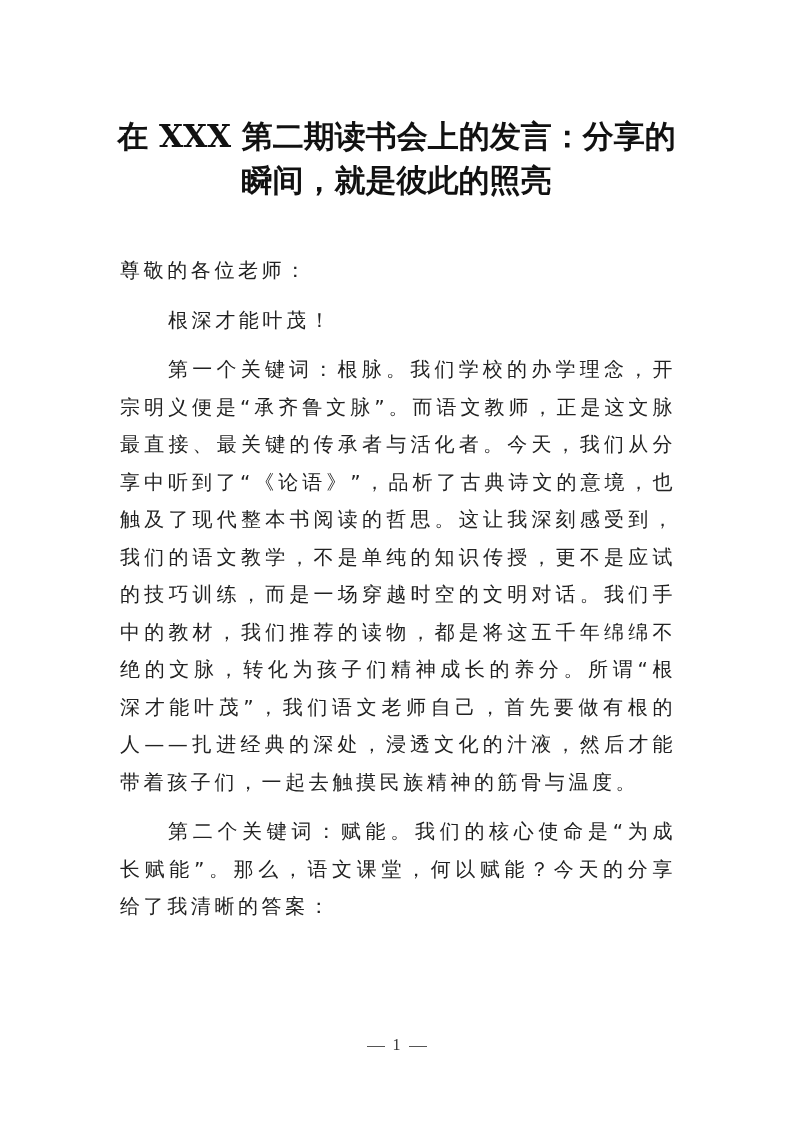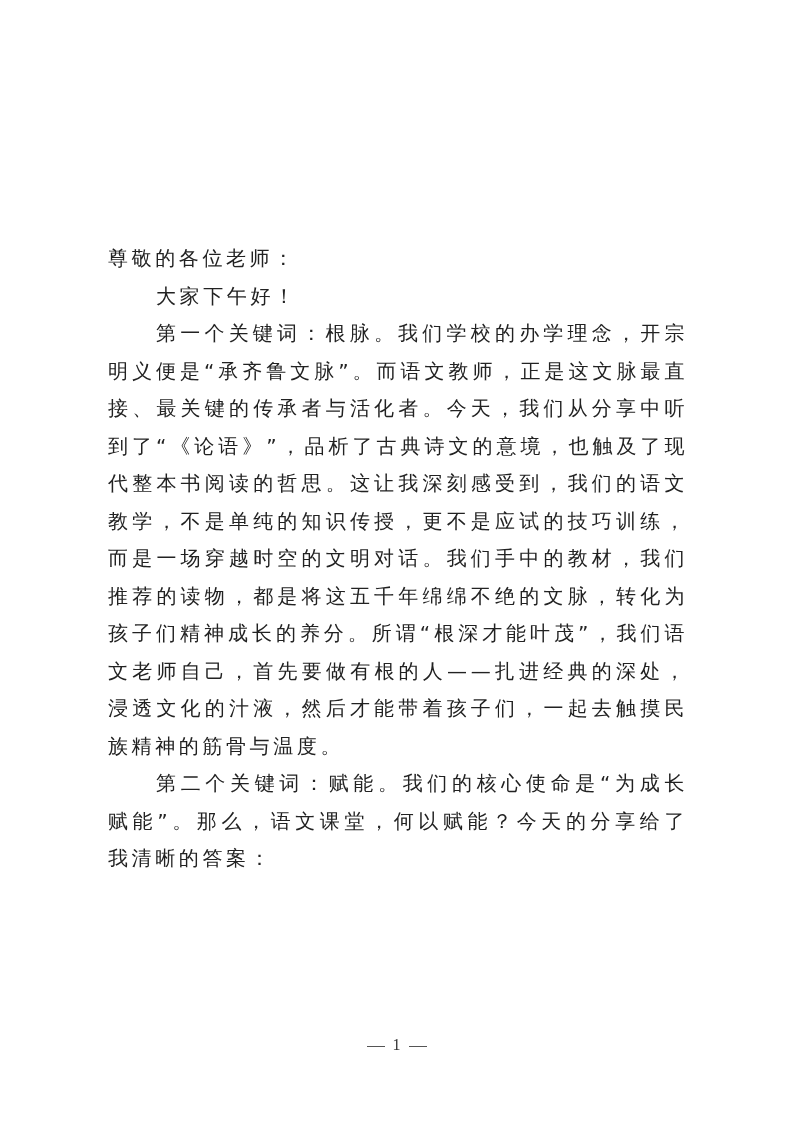--- a/index.html
+++ b/index.html
@@ -11,38 +11,42 @@
       font-family: "DejaVu Serif", "Liberation Serif", serif;
       font-weight: bold; font-size: 31px; line-height: 44px; color: #111;
     }
     .title .line { display: block; white-space: nowrap; }
     .body {
       position: absolute; left: 108px; top: 240px; width: 580px;
       font-family: "DejaVu Sans", "Liberation Sans", sans-serif;
       font-size: 20px; line-height: 37.5px; color: #222;
       letter-spacing: 3.6px;
     }
-    .body p { margin: 0; text-align: justify; text-align-last: left; }
+    .body p { margin: 12px; text-align: justify; text-align-last: left; }
     .body p.indent { text-indent: 48px; }
     .footer {
       position: absolute; left: 0; width: 793px; top: 1036px;
       text-align: center;
       font-family: "Liberation Serif", "DejaVu Serif", serif;
       font-size: 16px; color: #333;
     }
     .footer .dash { display: inline-block; width: 18px; height: 1px; background: #555; vertical-align: middle; margin: 0 8px; }
   </style>
 </head>
 <body>
 
 <div class="page">
+  <div class="title">
+    <span class="line">在 XXX 第二期读书会上的发言：分享的</span>
+    <span class="line">瞬间，就是彼此的照亮</span>
+  </div>
 
   <div class="body">
     <p>尊敬的各位老师：</p>
-    <p class="indent">大家下午好！</p>
+    <p class="indent">根深才能叶茂！</p>
     <p class="indent">第一个关键词：根脉。我们学校的办学理念，开宗明义便是“承齐鲁文脉”。而语文教师，正是这文脉最直接、最关键的传承者与活化者。今天，我们从分享中听到了“《论语》”，品析了古典诗文的意境，也触及了现代整本书阅读的哲思。这让我深刻感受到，我们的语文教学，不是单纯的知识传授，更不是应试的技巧训练，而是一场穿越时空的文明对话。我们手中的教材，我们推荐的读物，都是将这五千年绵绵不绝的文脉，转化为孩子们精神成长的养分。所谓“根深才能叶茂”，我们语文老师自己，首先要做有根的人——扎进经典的深处，浸透文化的汁液，然后才能带着孩子们，一起去触摸民族精神的筋骨与温度。</p>
     <p class="indent">第二个关键词：赋能。我们的核心使命是“为成长赋能”。那么，语文课堂，何以赋能？今天的分享给了我清晰的答案：</p>
   </div>
 
   <div class="footer">
     <span class="dash"></span><span>1</span><span class="dash"></span>
   </div>
 </div>
 
 </body></html>

